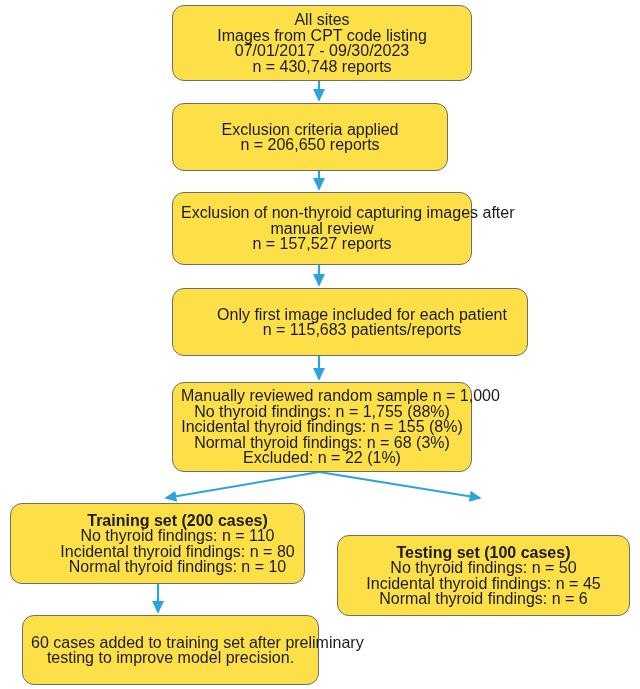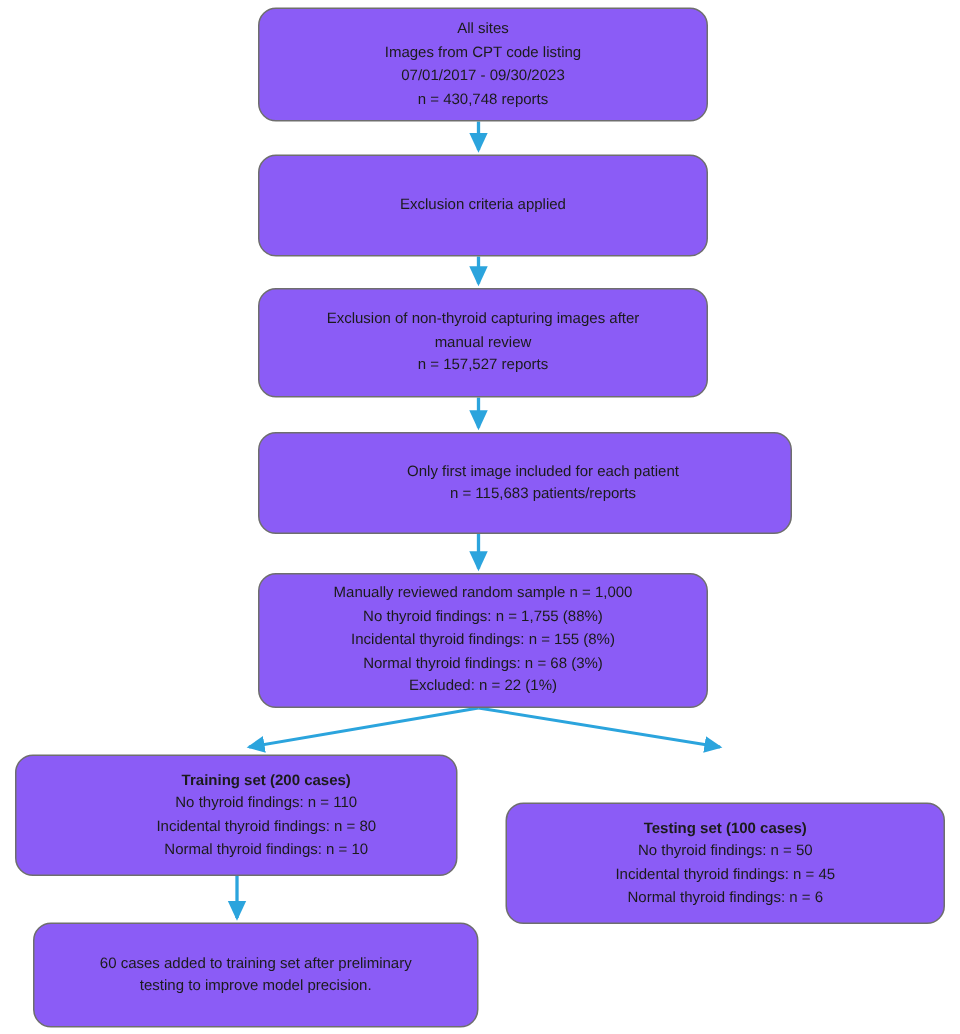--- a/index.html
+++ b/index.html
@@ -23,43 +23,43 @@
     top: 0;
     width: 640px;
     height: 689px;
     pointer-events: none;
   }
   .node {
     position: absolute;
     box-sizing: border-box;
     border: 1.3px solid #6e6e6e;
     border-radius: 12px;
-    background: #8b5cf6;
+    background: #fde047;
     display: flex;
     align-items: center;
     justify-content: flex-end;
     text-align: center;
     color: #1b1b1b;
-    font-size: 10px;
+    font-size: 16px;
     line-height: 15.5px;
     padding: 4px 8px;
   }
   .node .lines {
     width: 100%;
   }
   .node .ln {
     display: block;
     white-space: nowrap;
   }
   .node .ln.bold {
     font-weight: bold;
   }
   
   #node-all-sites      { left: 172px; top: 5px;   width: 300px; height: 76px; }
-  #node-exclusion      { left: 172px; top: 103px; width: 300px; height: 68px; }
+  #node-exclusion      { left: 172px; top: 103px; width: 276px; height: 68px; }
   #node-nonthyroid     { left: 172px; top: 192px; width: 300px; height: 73px; }
   #node-firstimage     { left: 172px; top: 288px; width: 356px; height: 68px; padding-left: 32px; }
   #node-sample         { left: 172px; top: 382px; width: 300px; height: 90px; }
   #node-training       { left: 10px;  top: 503px; width: 295px; height: 81px; padding-left: 48px; }
   #node-testing        { left: 337px; top: 503px; width: 293px; height: 81px; margin-top: 32px; }
   #node-added          { left: 10px;  top: 615px; width: 297px; height: 70px; margin-left: 12px; }
 </style>
 </head>
 <body>
 
@@ -92,20 +92,21 @@
       <span class="ln">All sites</span>
       <span class="ln">Images from CPT code listing</span>
       <span class="ln">07/01/2017 - 09/30/2023</span>
       <span class="ln">n = 430,748 reports</span>
     </div>
   </div>
 
   <div class="node" id="node-exclusion">
     <div class="lines">
       <span class="ln">Exclusion criteria applied</span>
+      <span class="ln">n = 206,650 reports</span>
     </div>
   </div>
 
   <div class="node" id="node-nonthyroid">
     <div class="lines">
       <span class="ln">Exclusion of non-thyroid capturing images after</span>
       <span class="ln">manual review</span>
       <span class="ln">n = 157,527 reports</span>
     </div>
   </div>

